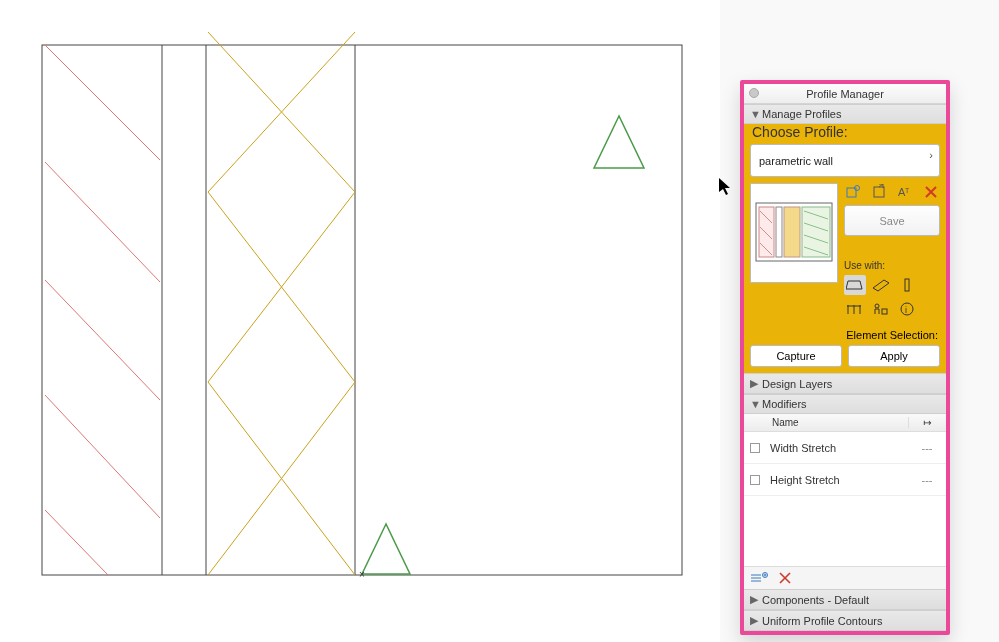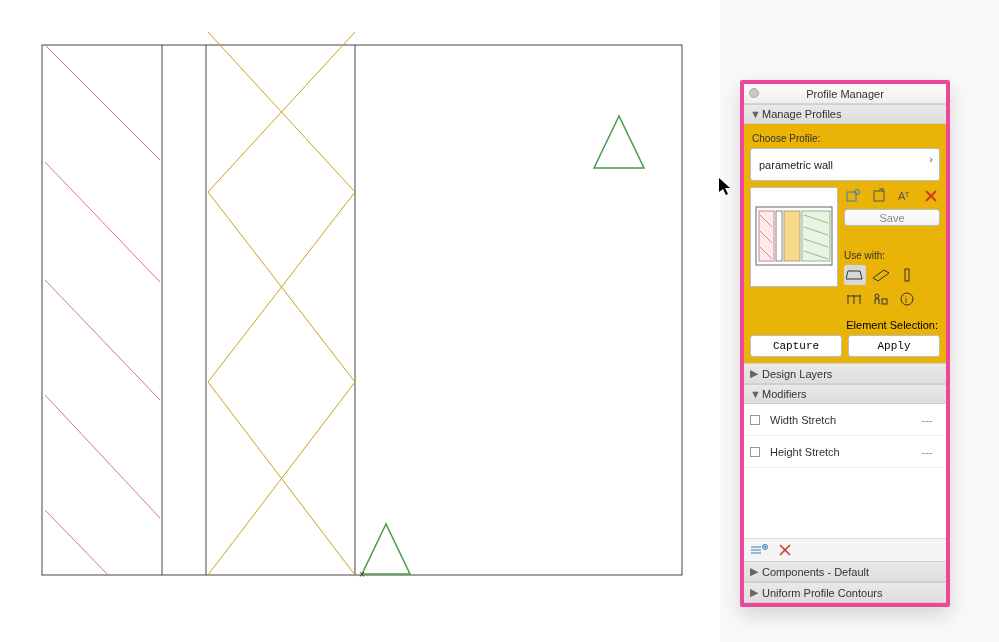--- a/index.html
+++ b/index.html
@@ -59,22 +59,22 @@
     font-size: 11px;
     color: #333;
     cursor: default;
   }
   .section-header .tri {
     display: inline-block;
     width: 8px; margin-right: 4px;
     color: #666;
   }
   .small-label {
-    padding: 9px 8px 2px 8px;
-    font-size: 10px;
+    padding: 0 8px 2px 8px;
+    font-size: 14px;
     color: #333;
   }
   .dropdown {
     margin: 2px 6px 6px 6px;
     height: 33px;
     background: #fff;
     border: 1px solid #bbb;
     border-radius: 3px;
     display: flex; align-items: center;
     padding: 0 8px;
@@ -107,21 +107,21 @@
     display: flex; gap: 8px; align-items: center;
   }
   .icon-btn {
     width: 18px; height: 18px;
     display: inline-flex; align-items: center; justify-content: center;
     color: #555;
     cursor: default;
   }
   .icon-btn.red { color: #d03a2a; }
   .wide-button {
-    height: 17px;
+    height: 31px;
     border: 1px solid #bbb;
     border-radius: 3px;
     background: linear-gradient(#fefefe,#f2f2f2);
     font-size: 11px;
     color: #888;
     display: flex; align-items: center; justify-content: center;
   }
   .use-with-label {
     font-size: 10px; color: #333; margin-top: 20px;
   }
@@ -134,21 +134,21 @@
     display: inline-flex; align-items: center; justify-content: center;
     border-radius: 2px;
     color: #444;
   }
   .tool.active { background: #d8d8d8; }
   .element-selection {
     padding: 4px 8px;
     text-align: right;
   }
   .button-pair {
-    display: flex; gap: 6px; padding: 0 6px 6px 6px; font-family: Liberation Mono, monospace;
+    display: flex; gap: 6px; padding: 0 6px 6px 6px;
   }
   .button-pair .btn {
     flex: 1;
     height: 22px;
     background: #fff;
     border: 1px solid #bbb;
     border-radius: 3px;
     font-size: 11px;
     display: flex; align-items: center; justify-content: center;
   }
@@ -354,20 +354,25 @@
     <span class="tri">▶</span>
     <span>Design Layers</span>
   </div>
 
   <div class="section-header">
     <span class="tri">▼</span>
     <span>Modifiers</span>
   </div>
 
   <div class="modifiers-table">
+    <div class="mod-head">
+      <div class="col c1"></div>
+      <div class="col c2">Name</div>
+      <div class="col c3">↦</div>
+    </div>
     <div class="mod-row">
       <div class="c1">
           <span class="cb"></span>
         </div>
       <div class="c2">Width Stretch</div>
       <div class="c3">---</div>
     </div>
     <div class="mod-row">
       <div class="c1">
           <span class="cb"></span>

